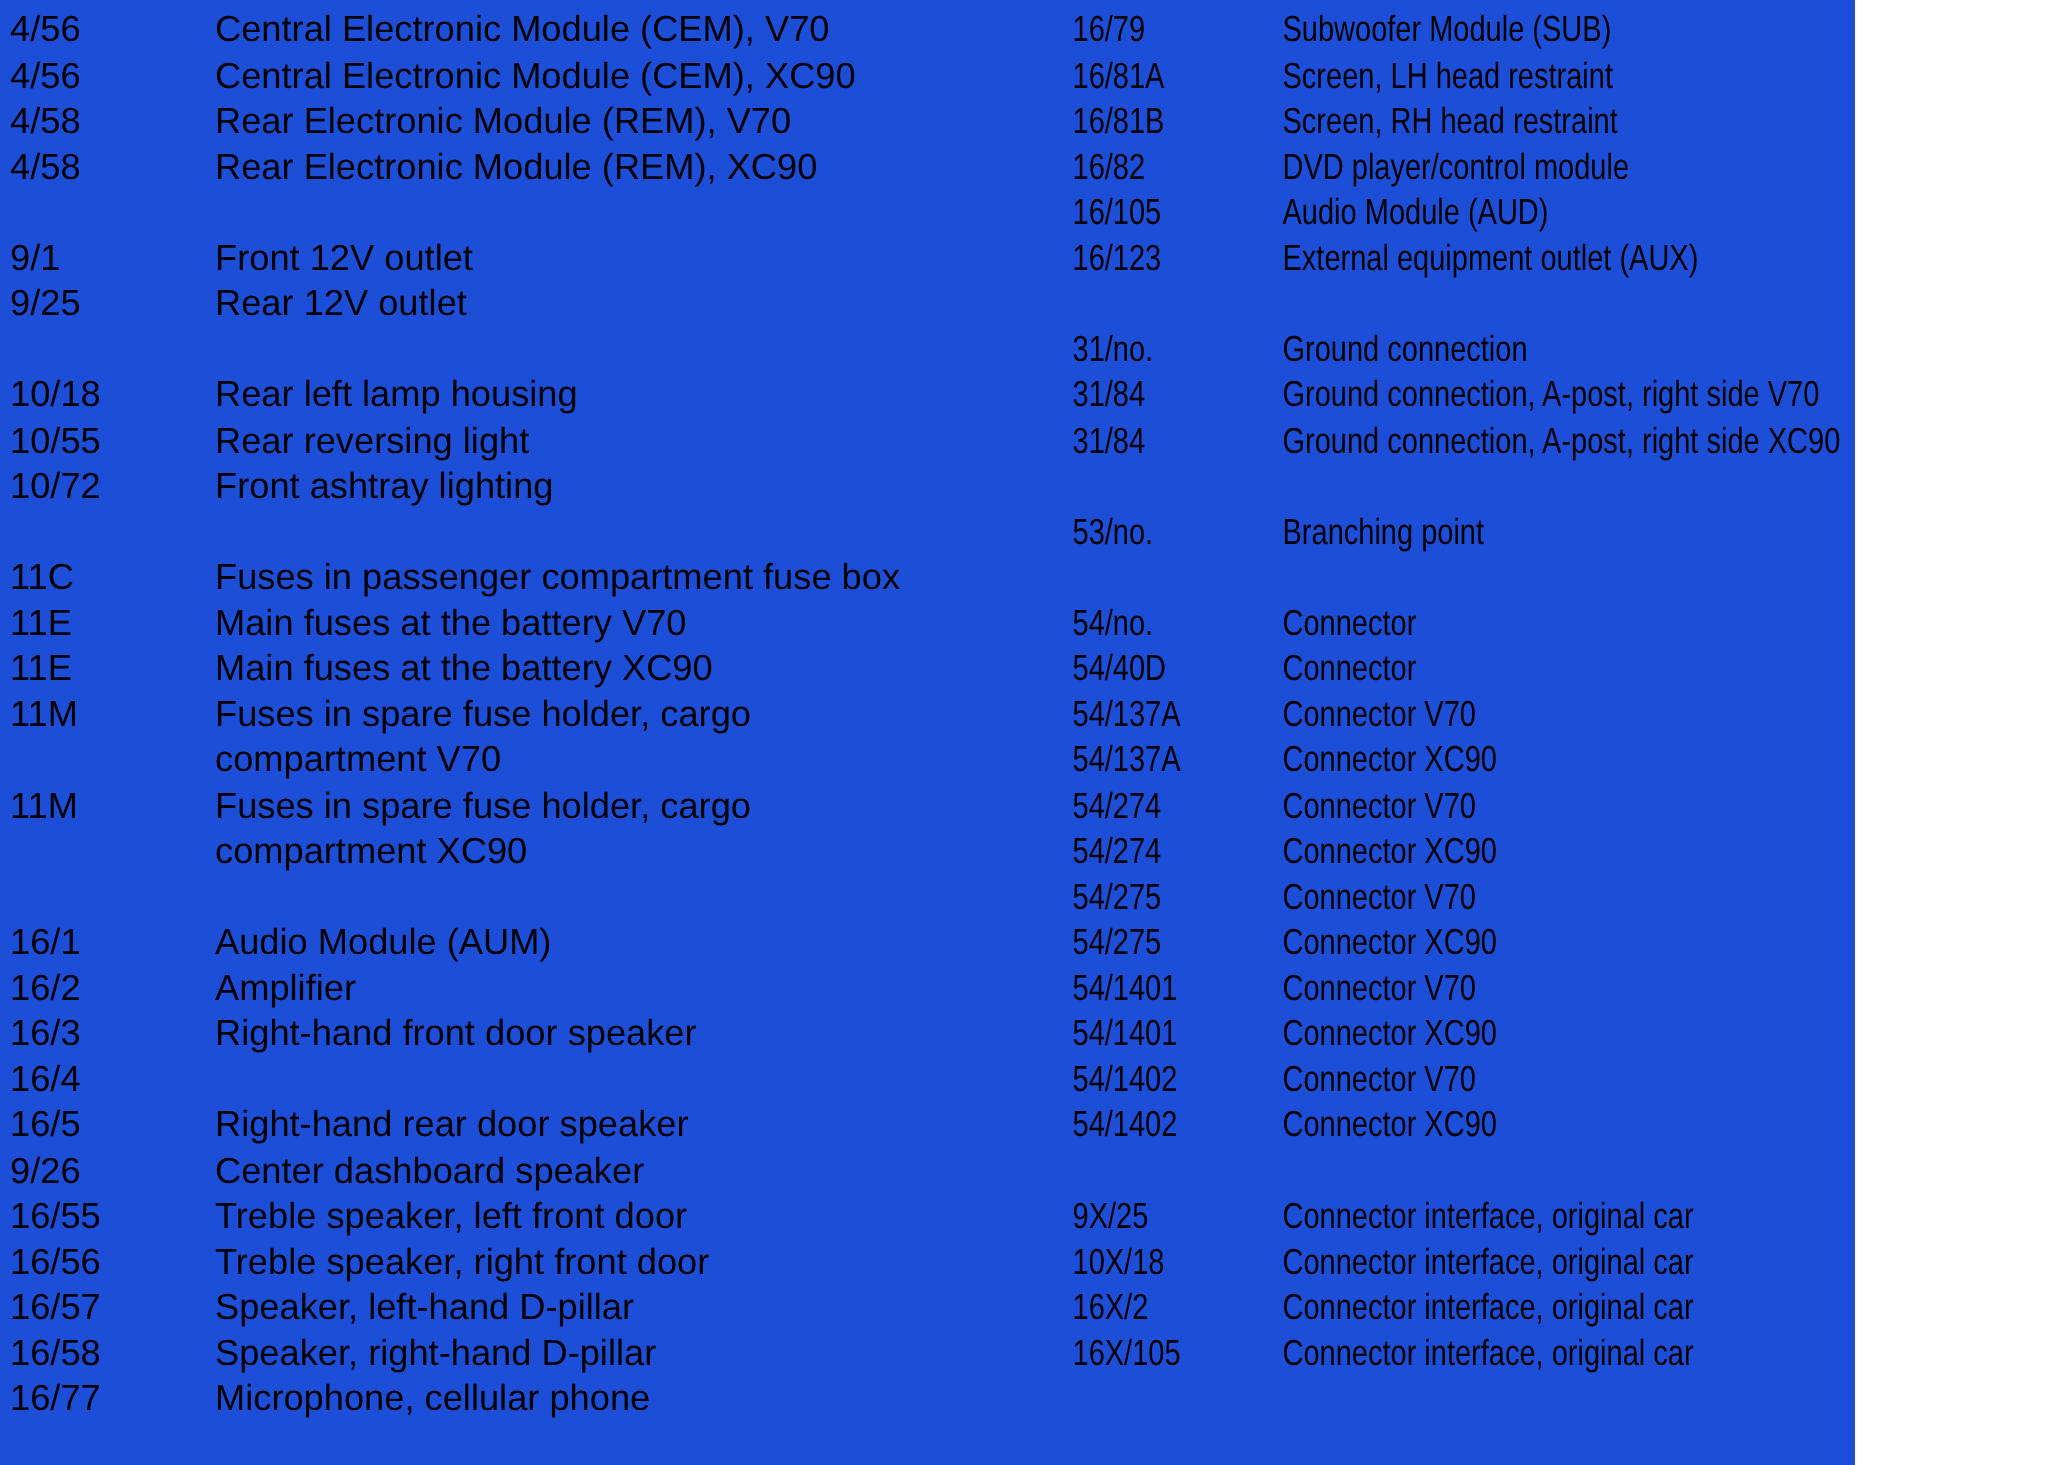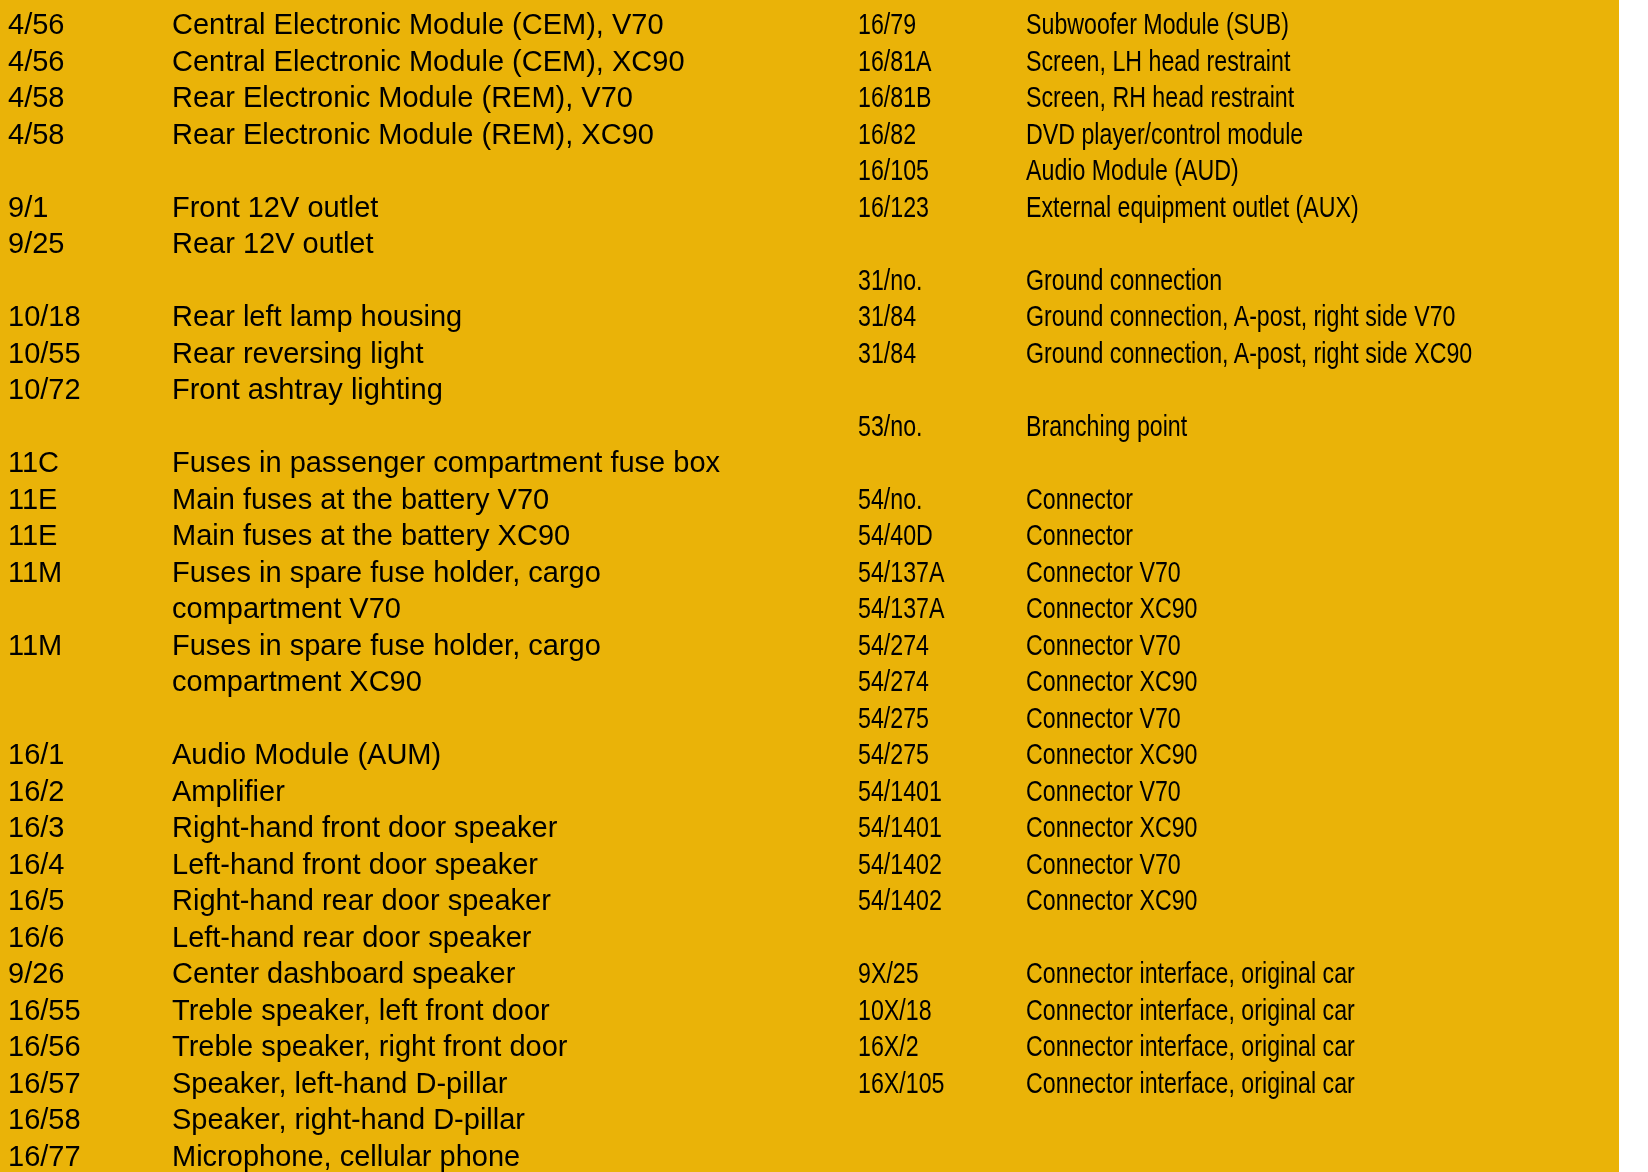--- a/index.html
+++ b/index.html
@@ -2,23 +2,23 @@
 <html><head>
 <meta charset="utf-8">
 <style>
   html, body {
     margin: 0;
     padding: 0;
     background: #ffffff;
   }
   .page {
     position: relative;
-    width: 1619px;
+    width: 1484px;
     height: 1172px;
-    background: #eab308;
+    background: #1d4ed8;
     color: #000000;
     font-family: "Liberation Sans", sans-serif;
     font-size: 29px;
     overflow: hidden;
   }
   .legend-col {
     position: absolute;
     top: 6px;
   }
   .legend-row {
@@ -137,29 +137,24 @@
       <div class="legend-row">
     <span class="cell cell-code">16/2</span>
     <span class="cell cell-desc">Amplifier</span>
   </div>
       <div class="legend-row">
     <span class="cell cell-code">16/3</span>
     <span class="cell cell-desc">Right-hand front door speaker</span>
   </div>
       <div class="legend-row">
     <span class="cell cell-code">16/4</span>
-    <span class="cell cell-desc">Left-hand front door speaker</span>
   </div>
       <div class="legend-row">
     <span class="cell cell-code">16/5</span>
     <span class="cell cell-desc">Right-hand rear door speaker</span>
-  </div>
-      <div class="legend-row">
-    <span class="cell cell-code">16/6</span>
-    <span class="cell cell-desc">Left-hand rear door speaker</span>
   </div>
       <div class="legend-row">
     <span class="cell cell-code">9/26</span>
     <span class="cell cell-desc">Center dashboard speaker</span>
   </div>
       <div class="legend-row">
     <span class="cell cell-code">16/55</span>
     <span class="cell cell-desc">Treble speaker, left front door</span>
   </div>
       <div class="legend-row">

